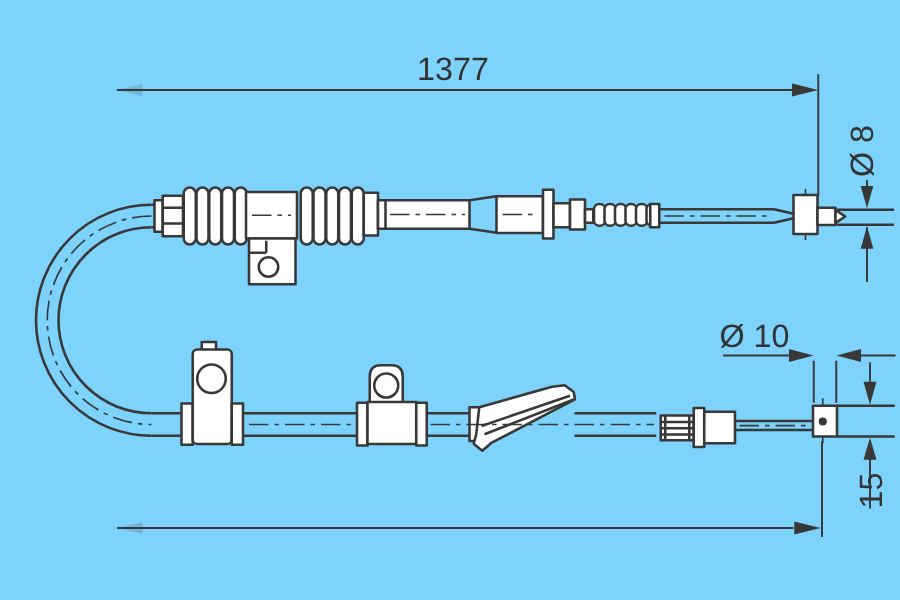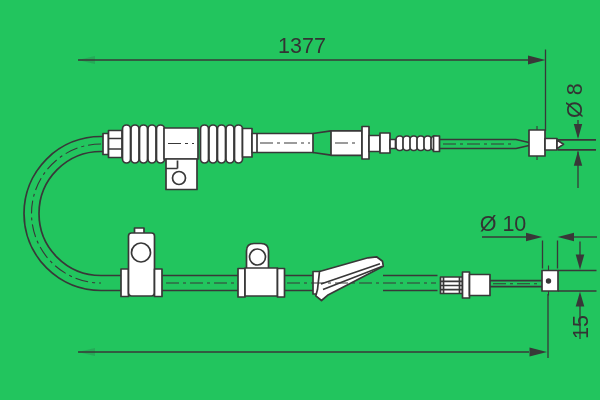--- a/index.html
+++ b/index.html
@@ -1,17 +1,17 @@
 <!DOCTYPE html>
 <html style="--ln: #383838;"><head>
 <meta charset="utf-8">
 <style>
   :root { --ln: #383838; }
   html, body { margin: 0; padding: 0; background: #fff; }
-  .canvas { width: 600px; height: 400px; position: relative; background: #22c55e; overflow: hidden; }
+  .canvas { width: 600px; height: 400px; position: relative; background: #7dd3fc; overflow: hidden; }
   svg { display: block; }
   .outline { fill: none; stroke: var(--ln); stroke-width: 1.7; stroke-linejoin: round; stroke-linecap: butt; }
   .filled  { fill: #fff; stroke: var(--ln); stroke-width: 1.7; stroke-linejoin: round; }
   .center  { fill: none; stroke: var(--ln); stroke-width: 1.1; stroke-dasharray: 13 4 3 4; }
   .dim     { fill: none; stroke: var(--ln); stroke-width: 1.3; }
   .arrow   { fill: var(--ln); stroke: none; }
   .faint   { opacity: 0.18; }
   .dimtext { font-family: "Liberation Sans", "DejaVu Sans", sans-serif; font-size: 21.5px; fill: #333; }
 </style>
 </head>

